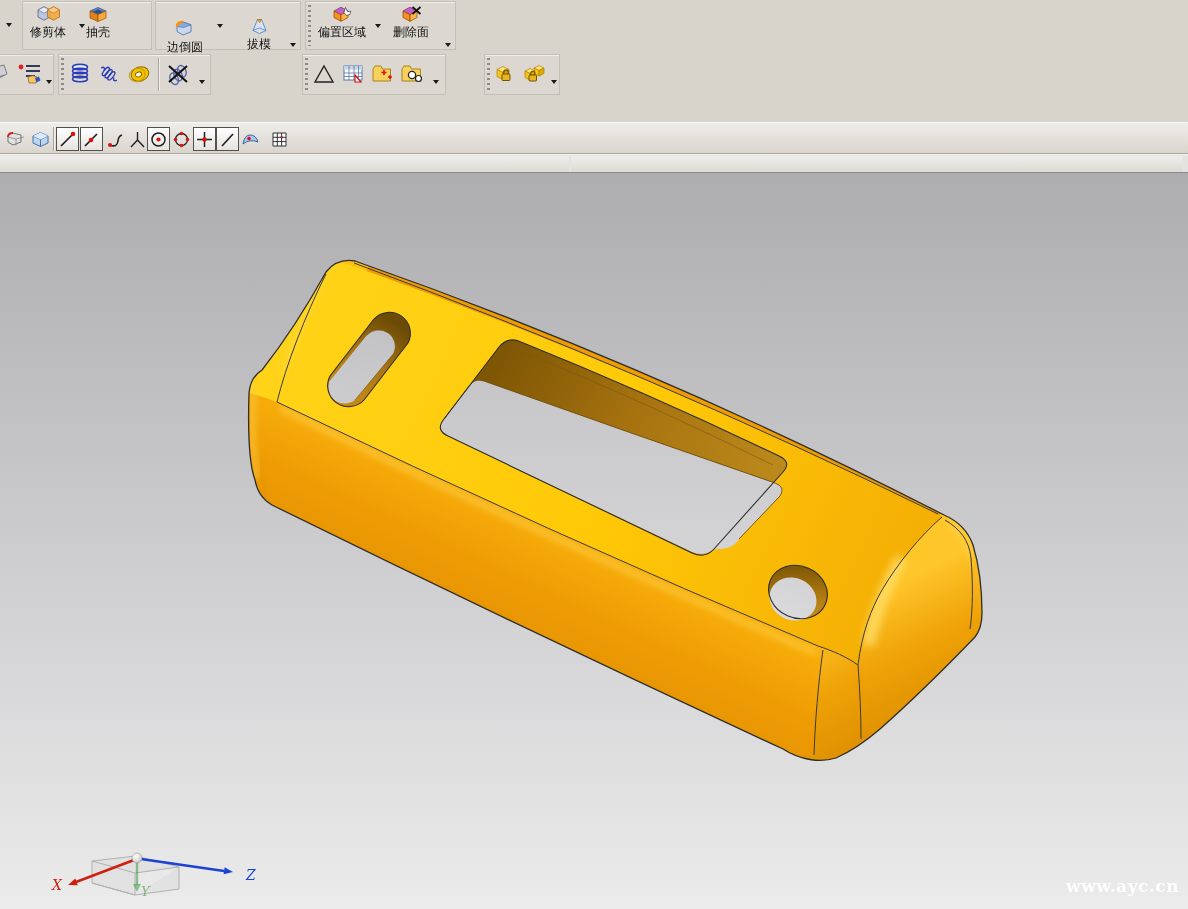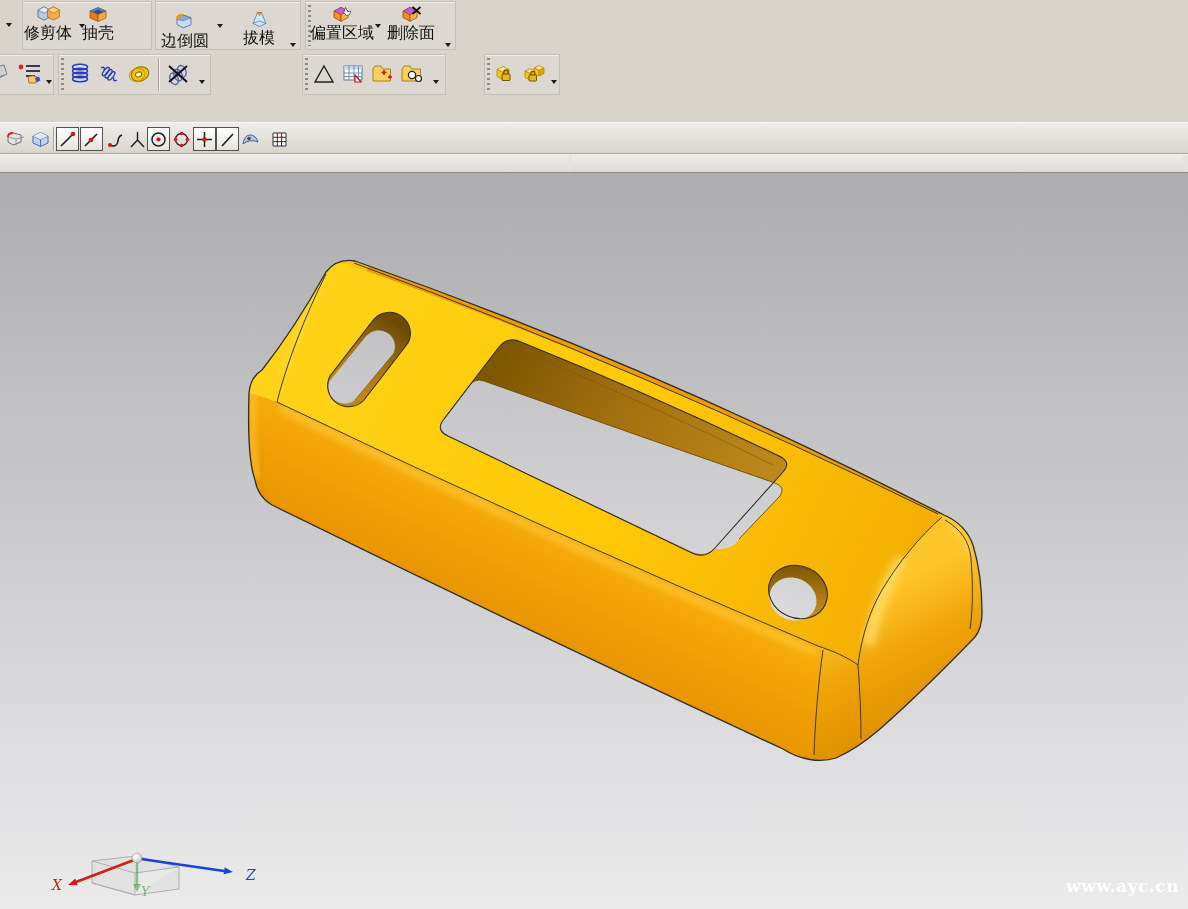--- a/index.html
+++ b/index.html
@@ -3,21 +3,21 @@
 <meta charset="utf-8">
 <style>
 *{margin:0;padding:0;box-sizing:border-box}
 html,body{width:1188px;height:909px}
 body{font-family:"Liberation Sans",sans-serif}
 #app{position:relative;width:1188px;height:909px;background:#d8d4cc;overflow:hidden}
 .panel{position:absolute;background:#dcd8d1;border:1px solid #c3bfb6;box-shadow:inset 0 1px 0 #f0eee9}
 .grip{position:absolute;width:3px;background-image:repeating-linear-gradient(#8f8b82 0 2px,transparent 2px 5px)}
 .vsep{position:absolute;width:2px;background:linear-gradient(to right,#a9a59c 50%,#f2f0ec 50%)}
 .tbtn{position:absolute;display:flex;flex-direction:column;align-items:center}
-.tbtn .lbl{font-size:16px;color:#111;line-height:13px;white-space:nowrap;margin-top:2px}
+.tbtn .lbl{font-size:12px;color:#111;line-height:13px;white-space:nowrap;margin-top:2px}
 .dd{position:absolute;width:0;height:0;border-left:3.5px solid transparent;border-right:3.5px solid transparent;border-top:4px solid #1a1a1a}
 .iconbtn{position:absolute;display:flex;align-items:center;justify-content:center}
 .snapstrip{position:absolute;left:0;top:122px;width:1188px;height:32px;background:linear-gradient(#efedea,#d9d5cd);border-top:1px solid #f8f7f4;border-bottom:1px solid #aaa69d}
 .snapbtn{position:absolute;top:127px;width:23px;height:24px;display:flex;align-items:center;justify-content:center}
 .snapbtn.bordered{background:linear-gradient(#ffffff,#e6e3de);border:1px solid #55524b}
 #statusbar{position:absolute;left:0;top:154px;width:1188px;height:19px;background:#e5e3df;border-top:1px solid #f6f5f2;border-bottom:1px solid #8e8b84}
 #statusbar .cell{position:absolute;top:1px;height:16px;background:linear-gradient(#eeedea,#dddbd6)}
 #viewport{position:absolute;left:0;top:173px;width:1188px;height:736px;background:linear-gradient(#adadb0,#ebebec)}
 #watermark{position:absolute;right:9px;bottom:13px;font-family:"DejaVu Serif",serif;font-weight:bold;font-size:17px;color:rgba(255,255,255,.92);letter-spacing:.5px}
 svg{display:block}
@@ -49,31 +49,31 @@
     <div class="tbtn" style="left:76px;top:3px;width:44px">
       <svg width="25" height="21" viewBox="0 0 25 21">
         <path d="M4 8 l8-3.5 8 3.5 -8 3.5z" fill="#5a86c8" stroke="#33527f" stroke-width=".7"></path>
         <path d="M4 8 v7 l8 3.5 v-7z" fill="#e08020" stroke="#9a5200" stroke-width=".7"></path>
         <path d="M12 11.5 l8-3.5 v7 l-8 3.5z" fill="#f9a83c" stroke="#9a5200" stroke-width=".7"></path>
         <path d="M7 8.8 l5-2.2 5 2.2 -5 2.2z" fill="#2e4f80"></path>
       </svg>
       <span class="lbl">抽壳</span>
     </div>
 
-    <div class="tbtn" style="left:160px;top:11px;width:50px">
+    <div class="tbtn" style="left:160px;top:18px;width:50px">
       <svg width="25" height="21" viewBox="0 0 25 21">
         <path d="M4 8.5 q0-4.5 6-4.5 l8 2.8 v7 l-8 3.2 -6-3.5z" fill="#c8d8f0" stroke="#4a6a9a" stroke-width=".8"></path>
         <path d="M4 8.5 q0-4.5 6-4.5 l8 2.8 -7.5 2.8z" fill="#88aadd" stroke="#4a6a9a" stroke-width=".6"></path>
         <path d="M4 8.5 q0-4.5 6-4.5" fill="none" stroke="#ff9100" stroke-width="2.6"></path>
       </svg>
       <span class="lbl">边倒圆</span>
     </div>
     <span class="dd" style="left:217px;top:24px"></span>
 
-    <div class="tbtn" style="left:238px;top:8px;width:42px">
+    <div class="tbtn" style="left:238px;top:15px;width:42px">
       <svg width="25" height="21" viewBox="0 0 25 21">
         <path d="M10.5 4.5 h4 l4.5 11 -6.5 3 -6.5-3z" fill="#d6e6f8" opacity=".85" stroke="#4477bb" stroke-width=".9"></path>
         <path d="M10.5 4.5 h4 l-2 3.2z" fill="#ffaa33" stroke="#b06000" stroke-width=".6"></path>
         <path d="M6 15.5 l6.5-2.5 6.5 2.5" fill="none" stroke="#4477bb" stroke-width=".7"></path>
       </svg>
       <span class="lbl">拔模</span>
     </div>
     <span class="dd" style="left:290px;top:43px"></span>
 
     <div class="tbtn" style="left:314px;top:3px;width:56px">

